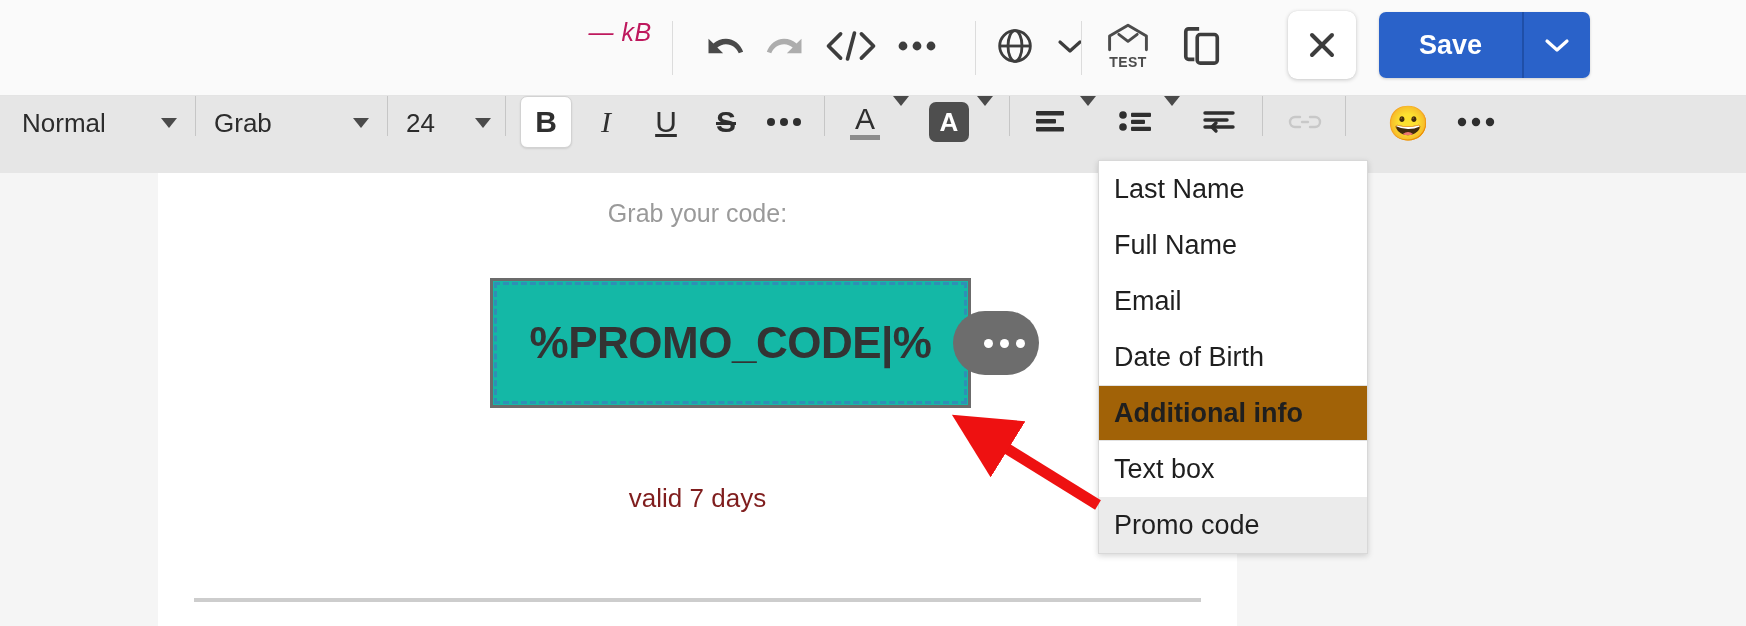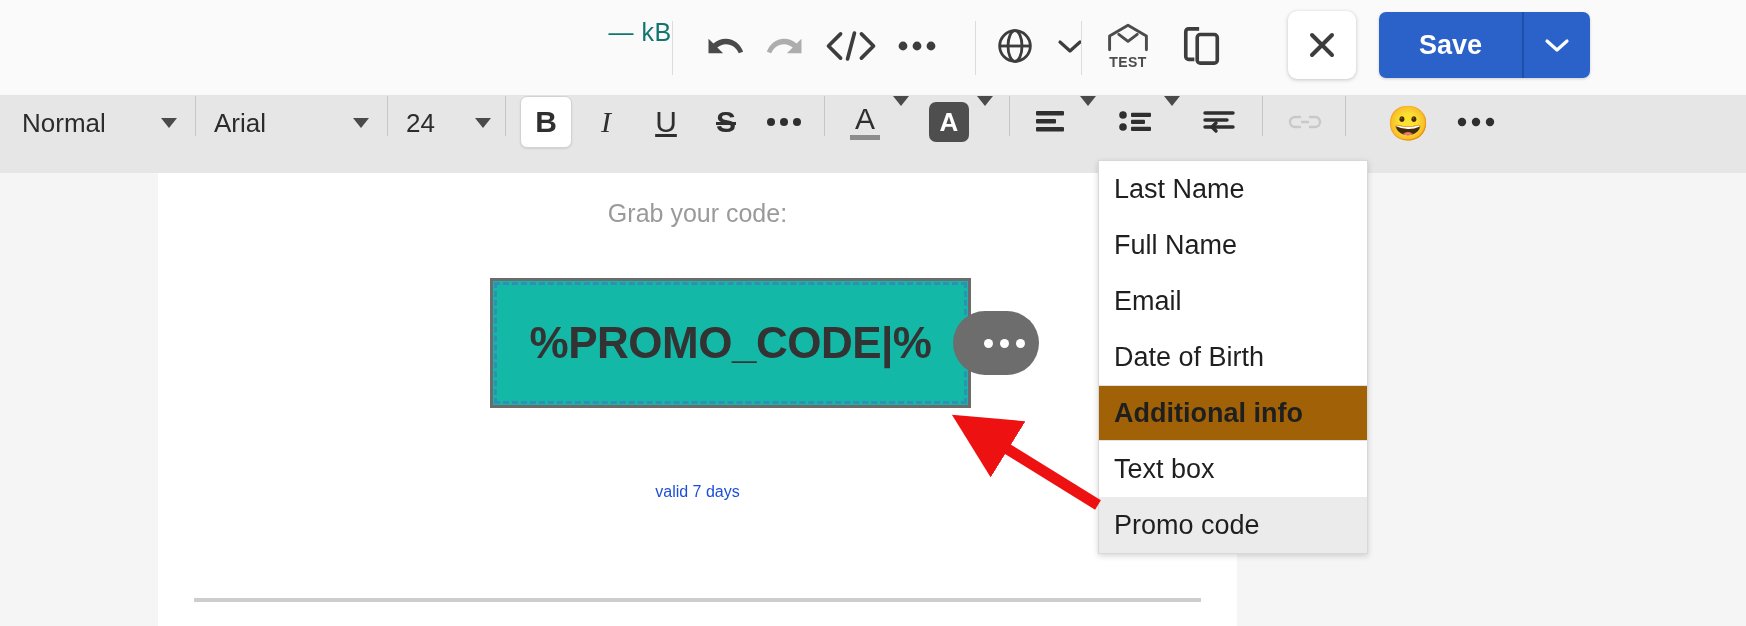--- a/index.html
+++ b/index.html
@@ -13,23 +13,23 @@
 
   
   .topbar {
     position: absolute; left: 0; top: 0;
     width: 1746px; height: 96px;
     background: #fafafa;
     border-bottom: 1px solid #e4e4e4;
     display: flex; align-items: center;
   }
   .filesize {
-    position: absolute; left: 580px; top: 18px;
+    position: absolute; left: 560px; top: 18px;
     width: 120px; text-align: center;
-    font-size: 25px; color: #0f766e;
+    font-style: italic; font-size: 25px; color: #be185d;
     letter-spacing: .5px;
   }
   .vdiv { width: 1px; height: 54px; background: #dcdcdc; }
 
   .tb-group { display: flex; align-items: center; }
   .tb-btn {
     width: 60px; height: 60px;
     display: flex; align-items: center; justify-content: center;
     cursor: pointer; border-radius: 6px;
   }
@@ -153,21 +153,21 @@
     background: #6d6d6d;
     border-radius: 32px;
     display: flex; align-items: center; justify-content: flex-end;
     padding-right: 14px; gap: 7px;
     cursor: pointer;
   }
   .promo-handle i { width: 9px; height: 9px; border-radius: 50%; background: #fff; display:block; }
   .valid-text {
     position: absolute; left: 0; right: 0; top: 310px;
     text-align: center;
-    font-size: 16px; color: #1d4ed8;
+    font-size: 26px; color: #7f1d1d;
   }
   .sheet-rule {
     position: absolute; left: 36px; right: 36px; bottom: 24px;
     height: 4px; background: #cdcdcd;
   }
 
   
   .menu {
     position: absolute; left: 1098px; top: 160px;
     width: 270px;
@@ -285,21 +285,21 @@
 
   <div class="formatbar">
 
     <div class="dd" style="width:155px">
       <span class="dd-label">Normal</span>
       <span class="caret-tri"></span>
     </div>
     <div class="fdiv" style="margin:0 18px"></div>
 
     <div class="dd" style="width:155px">
-      <span class="dd-label">Arial</span>
+      <span class="dd-label">Grab</span>
       <span class="caret-tri"></span>
     </div>
     <div class="fdiv" style="margin:0 18px"></div>
 
     <div class="dd" style="width:85px">
       <span class="dd-label">24</span>
       <span class="caret-tri"></span>
     </div>
     <div class="fdiv" style="margin:0 14px"></div>
 

